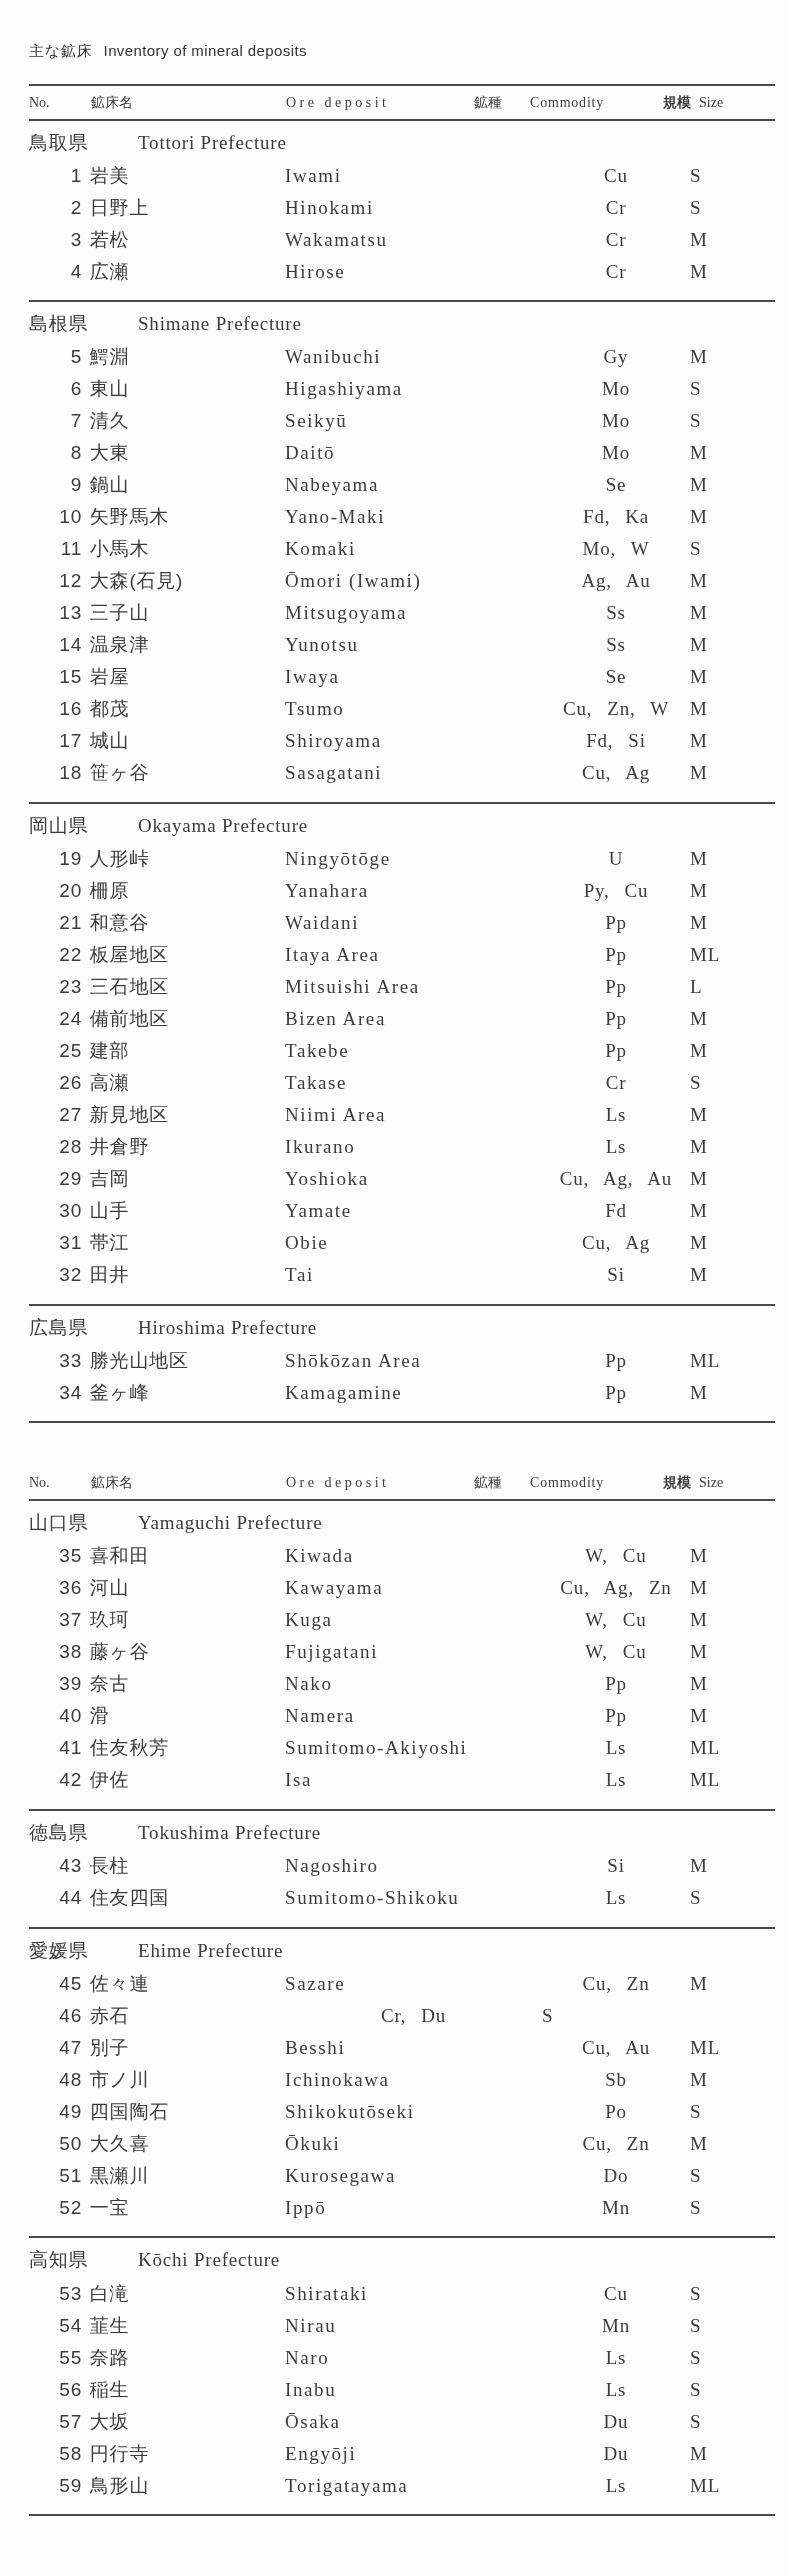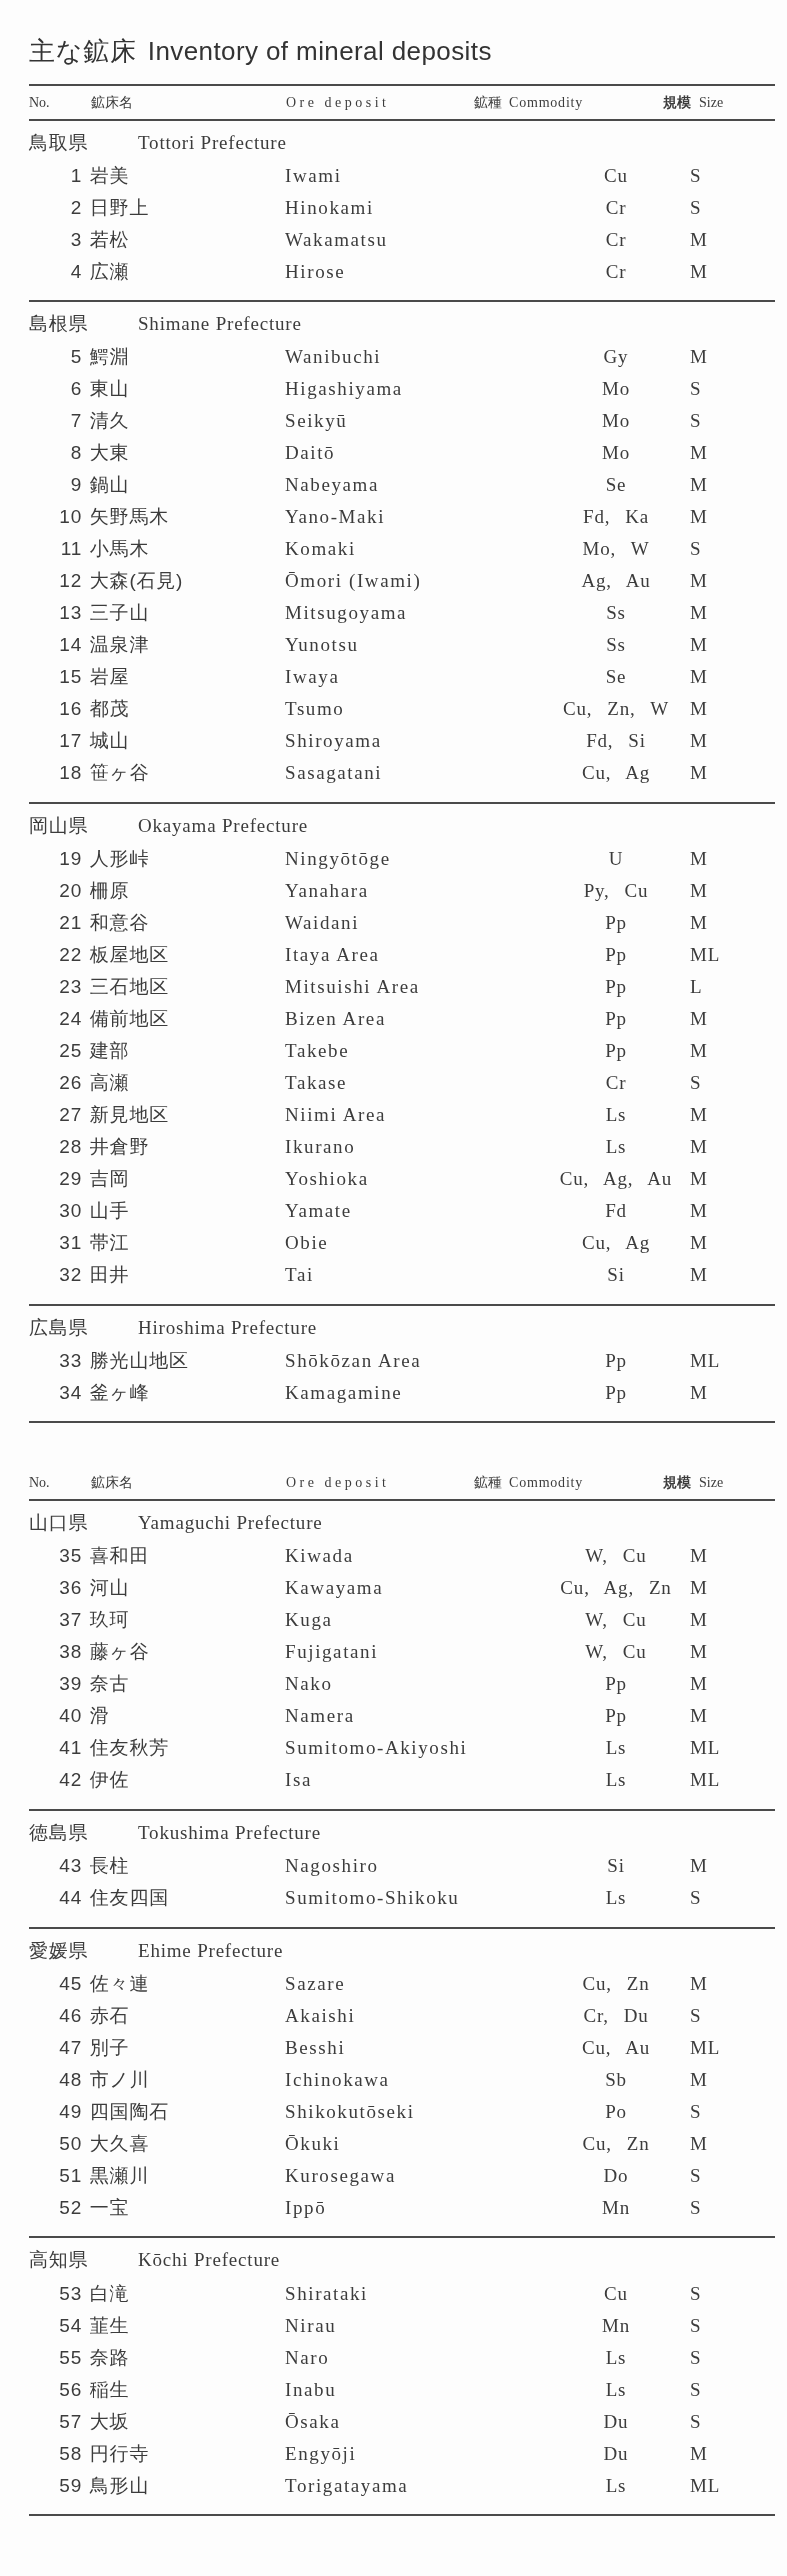--- a/index.html
+++ b/index.html
@@ -3,39 +3,39 @@
 <meta charset="utf-8">
 <style>
   html,body { margin:0; padding:0; background:#e8e8e8; }
   .page {
     position:relative; width:788px; height:2576px; margin:0 auto;
     background:#fdfdfd; overflow:hidden;
     font-family:"Liberation Serif", serif; color:#3c3c3c;
   }
   .inner { padding:0 13.3px 0 29px; }
   .title {
-    padding-top:38px; line-height:26.5px; font-size:26px; color:#333;
+    padding-top:38px; line-height:26.5px; font-size:15px; color:#333;
     font-family:"Liberation Sans", sans-serif;
   }
   .title .t-ja { margin-right:11px; letter-spacing:0.8px; }
   .title .t-en { letter-spacing:0.4px; }
 
   .mtable.first .thead { border-top:2.3px solid #4a4a4a; margin-top:19px; }
   .mtable + .mtable { margin-top:43px; }
 
   .thead {
     position:relative; height:33px; border-bottom:2.3px solid #4a4a4a;
     font-size:14px;
   }
   .thead .h { position:absolute; top:0; line-height:33px; white-space:nowrap; }
   .h-no     { left:0; }
   .h-nameja { left:62px;  font-family:"Liberation Serif", serif; }
   .h-ore    { left:257px; letter-spacing:3.5px; }
   .h-comja  { left:445px; }
-  .h-com    { left:480px; letter-spacing:0.8px;text-align:center; }
+  .h-com    { left:501px; letter-spacing:0.8px;text-align:center; }
   .h-sizeja { left:634px;font-weight:bold; }
   .h-size   { left:670px; }
 
   .psection { border-bottom:2.3px solid #4a4a4a; padding-bottom:12.5px; }
   .pref { padding-top:11px; line-height:22px; font-size:19px; white-space:nowrap; }
   .pref .pja {
     display:inline-block; min-width:109px;
     font-family:"Liberation Sans", sans-serif; letter-spacing:0.8px;
   }
   .pref .pen { letter-spacing:0.8px; }
@@ -490,21 +490,20 @@
     <span class="c c-no">45</span>
     <span class="c c-nameja">佐々連</span>
     <span class="c c-ore">Sazare</span>
     <span class="c c-com">Cu, Zn</span>
     <span class="c c-size">M</span>
   </div>
 
   <div class="row">
     <span class="c c-no">46</span>
     <span class="c c-nameja">赤石</span>
-    <span class="c c-ore">Akaishi</span>
     <span class="c c-com">Cr, Du</span>
     <span class="c c-size">S</span>
   </div>
 
   <div class="row">
     <span class="c c-no">47</span>
     <span class="c c-nameja">別子</span>
     <span class="c c-ore">Besshi</span>
     <span class="c c-com">Cu, Au</span>
     <span class="c c-size">ML</span>

